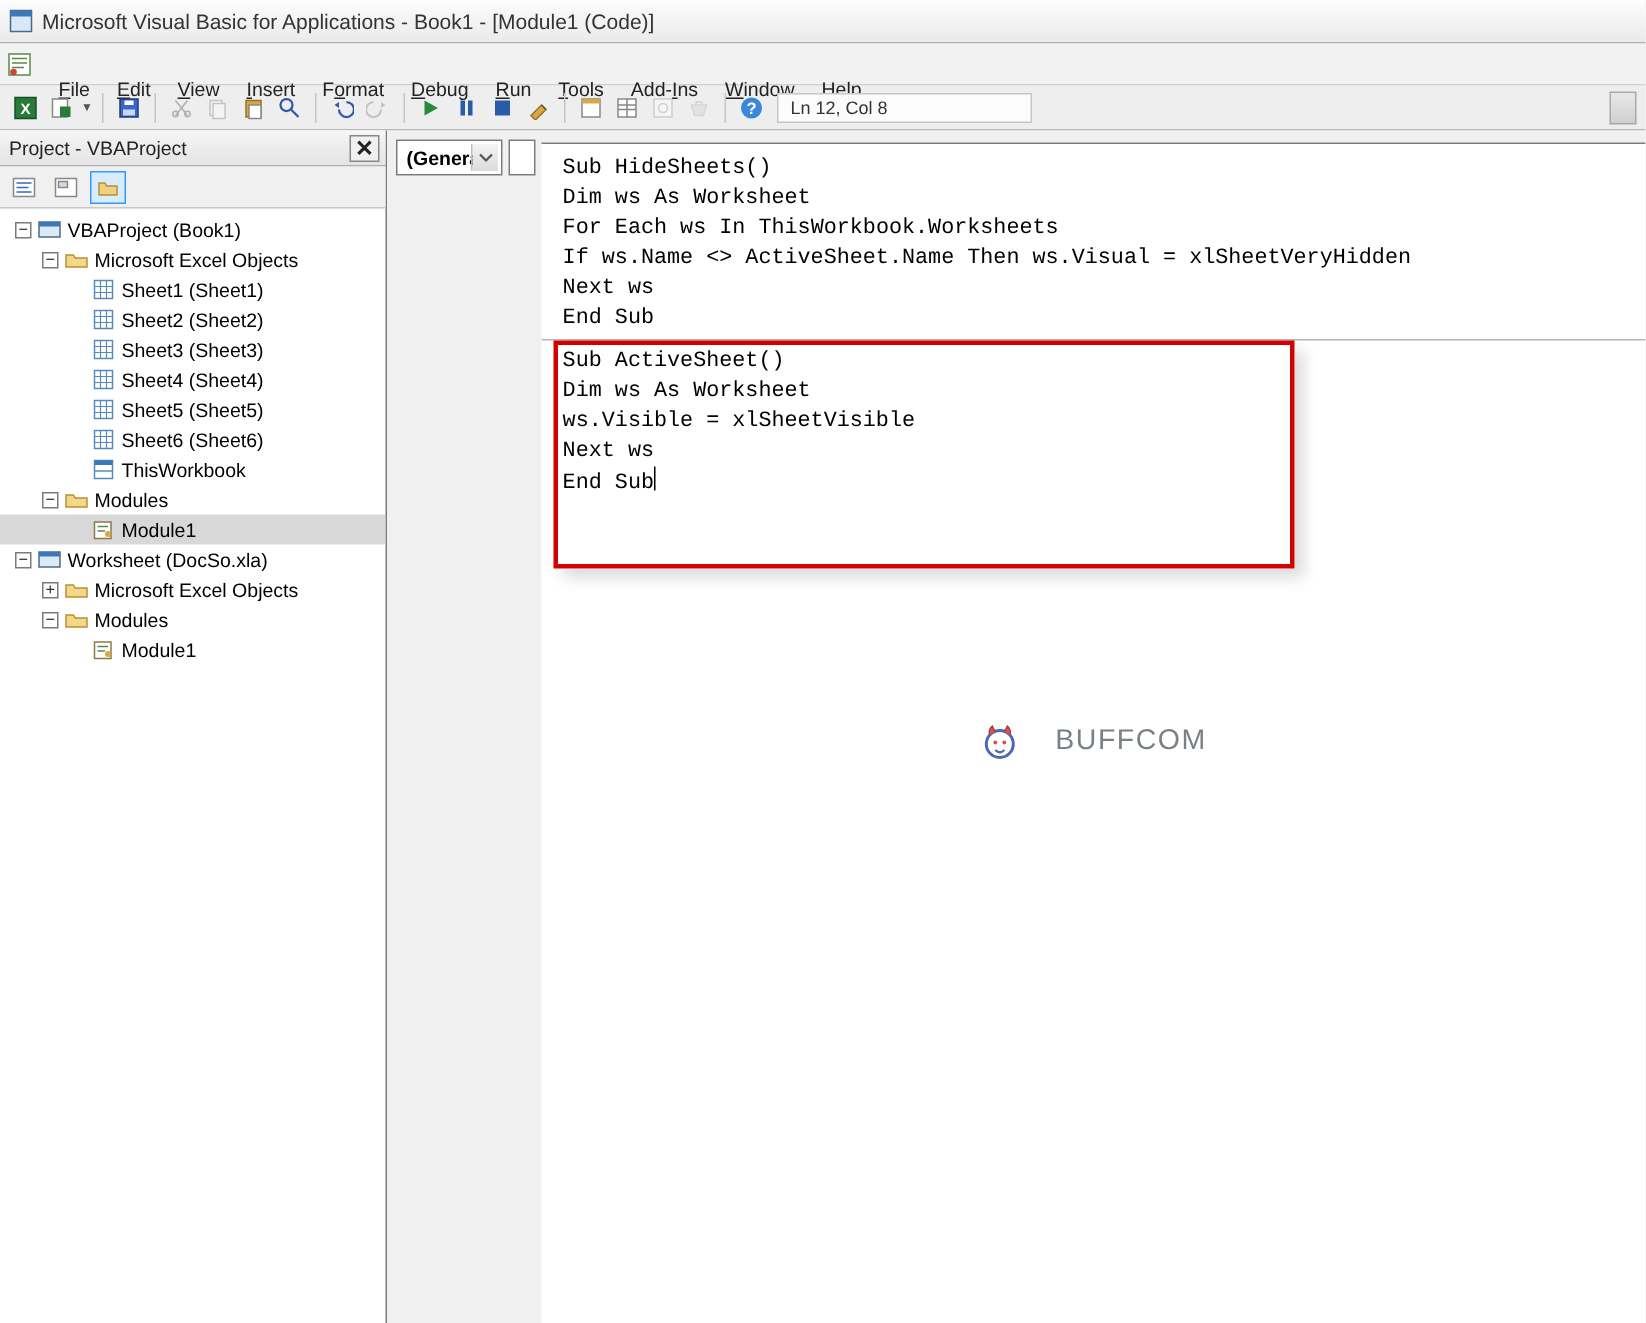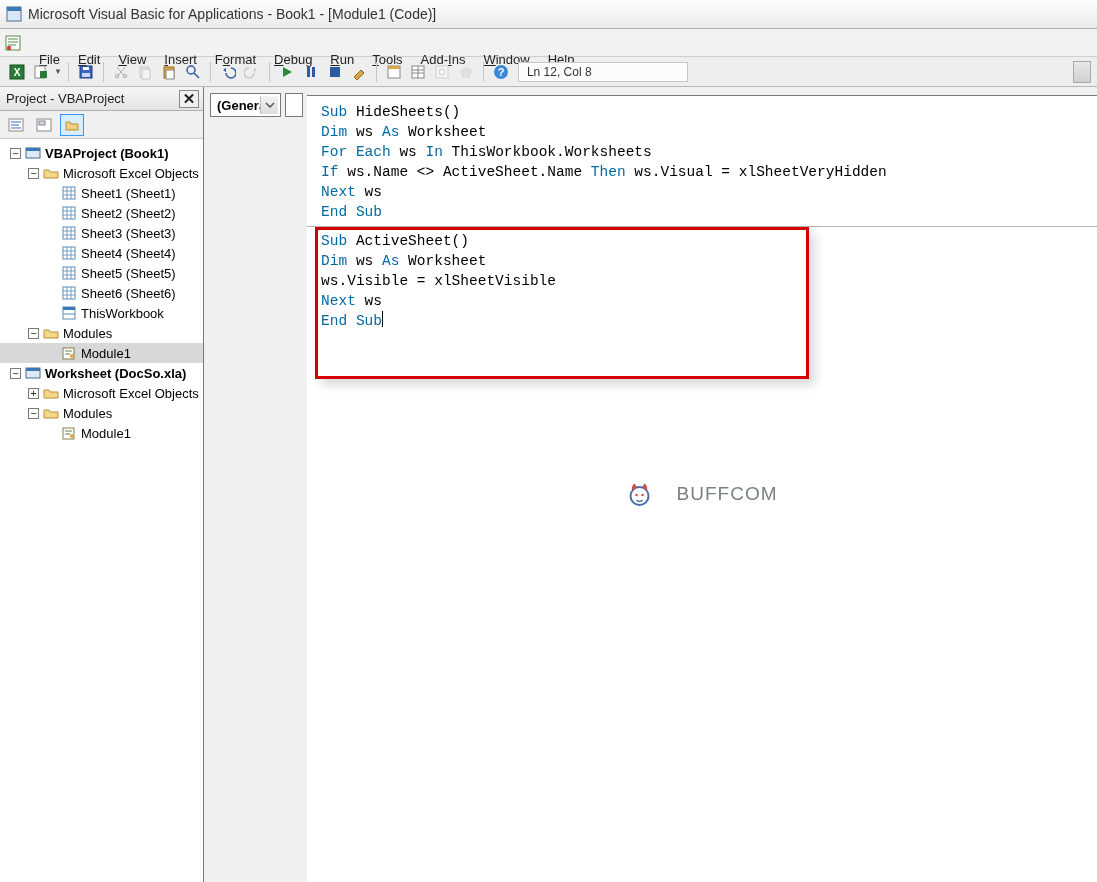--- a/index.html
+++ b/index.html
@@ -68,21 +68,21 @@
     margin-left: auto;
     width: 18px; height: 22px;
     background: linear-gradient(#e8e8e8,#d0d0d0);
     border: 1px solid #a8a8a8;
   }
   .workspace {
     display: flex;
     height: calc(100% - 87px);
   }
   .project-panel {
-    width: 204px;
+    width: 258px;
     border-right: 1px solid #7a7a7a;
     background: #ffffff;
     display: flex; flex-direction: column;
   }
   .project-header {
     display:flex; align-items:center; justify-content:space-between;
     height: 24px;
     padding: 0 4px 0 6px;
     background: linear-gradient(#f6f6f6,#e4e4e4);
     border-bottom: 1px solid #b0b0b0;
@@ -132,21 +132,21 @@
     background: #fdfdfd;
     display:flex;align-items:center;justify-content:center;
     font-size: 10px; line-height: 9px;
     color:#333;
     margin-right: 4px;
     font-family: monospace;
   }
   .tree-node .spacer { display:inline-block; }
   .tree-node .node-icon { margin-right: 4px; display:flex; }
   .tree-node .node-label {}
-  .tree-node.bold .node-label { font-weight: bold; }
+  .tree-node.bold .node-label { font-weight: normal; }
   .tree-node.selected {
     background: #d8d8d8;
   }
   .code-panel {
     flex: 1;
     display:flex; 
     background:#f0f0f0;
     padding: 6px 0 0 6px;
   }
   .combo-row {
@@ -177,21 +177,21 @@
     background: #fff;
     border-top: 1px solid #7a7a7a;
     position: relative;
     font-family: "Consolas","Courier New",monospace;
     font-size: 14.5px;
     line-height: 20px;
     padding: 6px 0 0 14px;
     overflow: hidden;
   }
   .code-line { white-space: pre; }
-  .kw { color:#0369a1; }
+  .kw { color:#000000; }
   .txt { color:#000; }
   .divider-line {
     border-top: 1px solid #b4b4b4;
     margin: 4px 0 4px -14px;
   }
   .highlight-box {
     position:absolute;
     border: 3px solid #d40000;
     background: transparent;
     box-shadow: 6px 6px 10px rgba(0,0,0,0.15);

